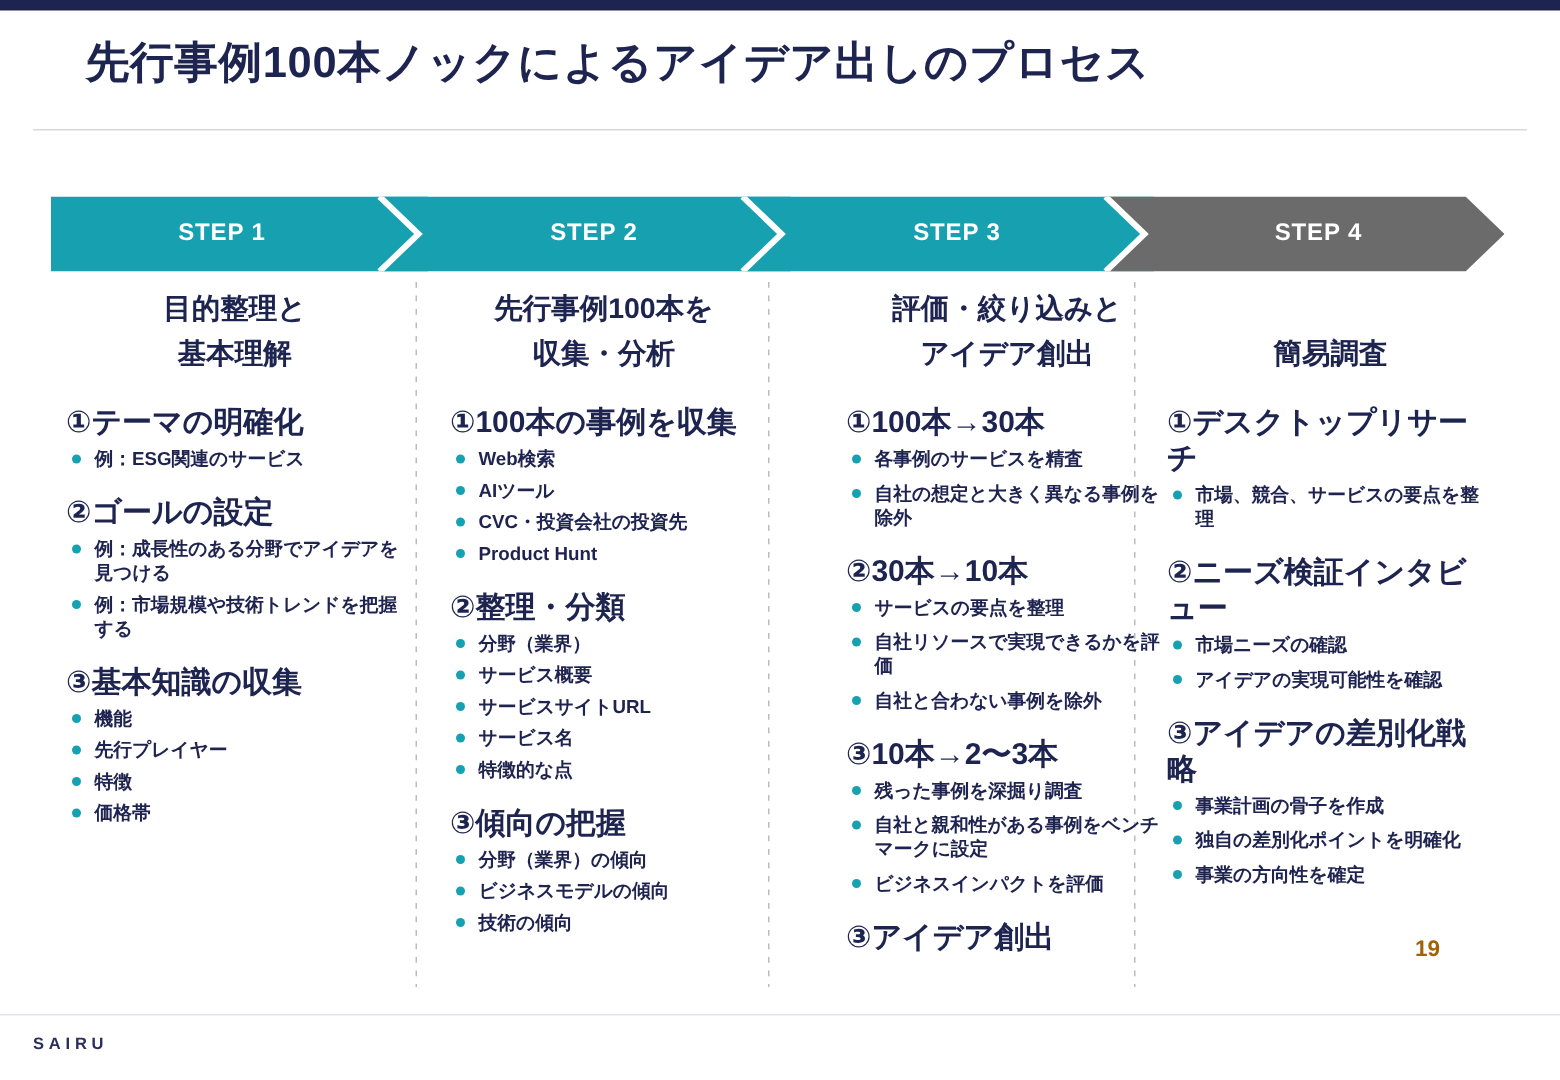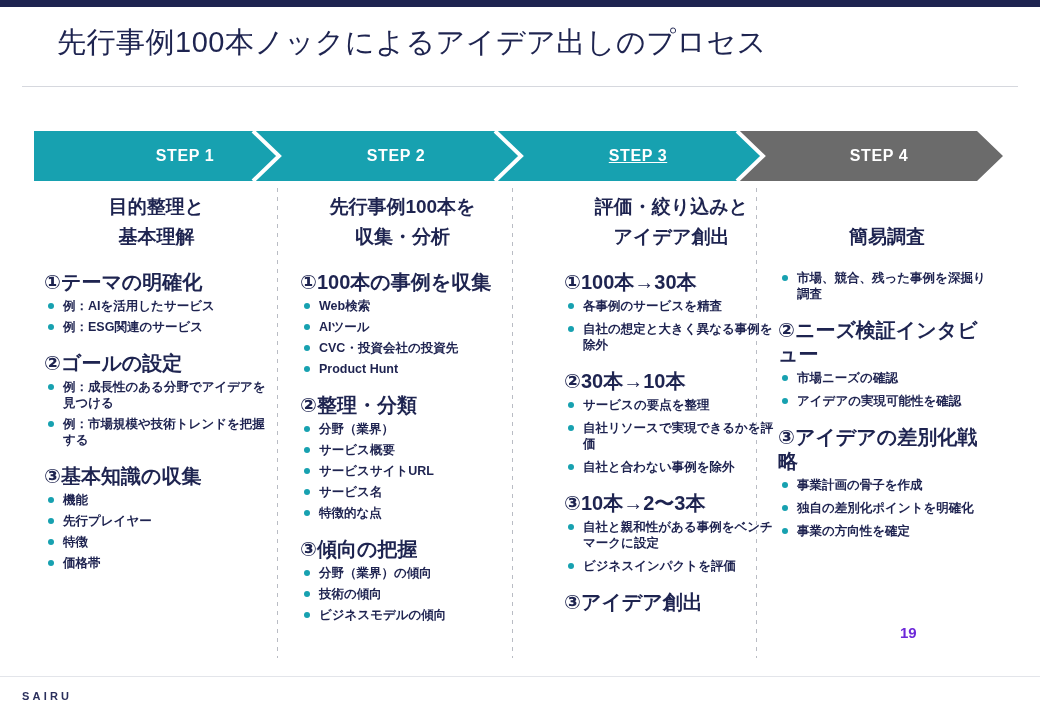--- a/index.html
+++ b/index.html
@@ -4,36 +4,36 @@
 <style>
   html,body{margin:0;padding:0;}
   body{
     width:1040px;height:720px;background:#ffffff;
     font-family:"Liberation Sans","DejaVu Sans",sans-serif;
     color:#1f2350;overflow:hidden;position:relative;
   }
   .topbar{position:absolute;left:0;top:0;width:1040px;height:7px;background:#1e2450;}
   .title{
     position:absolute;left:0;top:18px;width:824px;height:48px;
-    text-align:center;font-size:29px;font-weight:normal;color:#1e2450;
+    text-align:center;font-size:29px;font-weight:bold;color:#1e2450;
     letter-spacing:.5px;line-height:48px;white-space:nowrap;
   }
   .title-rule{position:absolute;left:22px;top:86px;width:996px;height:1px;background:#d6d8de;}
 
   
   .banner{position:absolute;left:34px;top:131px;width:969px;height:50px;}
   .banner svg{display:block;}
   .step-label{
     position:absolute;top:131px;height:50px;line-height:50px;
     color:#ffffff;font-size:16px;font-weight:bold;text-align:center;
     letter-spacing:.6px;white-space:nowrap;
   }
-  .sl1{left:34px;width:228px;margin-left:37px;}
+  .sl1{left:34px;width:228px;}
   .sl2{left:282px;width:228px;}
-  .sl3{left:524px;width:228px;text-decoration:underline;}
+  .sl3{left:524px;width:228px;}
   .sl4{left:765px;width:228px;}
 
   
   .divider{position:absolute;top:188px;width:1px;height:470px;
     background-image:linear-gradient(to bottom,#b9bcc4 0 4px,rgba(0,0,0,0) 4px 9px);
     background-size:1px 9px;background-repeat:repeat-y;}
   .d1{left:277px;} .d2{left:512px;} .d3{left:756px;}
 
   
   .col{position:absolute;top:192px;}
@@ -56,22 +56,22 @@
     font-size:12.5px;font-weight:bold;line-height:16px;color:#1e2350;
   }
   ul.bl li::before{
     content:"";position:absolute;left:4px;top:5px;width:6px;height:6px;
     border-radius:50%;background:#17a1b0;
   }
   .c4 ul.bl li{margin-bottom:7px;}
   .c3 ul.bl li{margin-bottom:7px;}
 
   .pagenum{
-    position:absolute;left:900px;top:624px;width:60px;text-align:left;
-    font-size:15px;font-weight:bold;color:#6d28d9;
+    position:absolute;left:900px;top:624px;width:60px;text-align:right;
+    font-size:15px;font-weight:bold;color:#a16207;
   }
 
   
   .footer-rule{position:absolute;left:0;top:676px;width:1040px;height:1px;background:#e3e5ea;}
   .logo{
     position:absolute;left:22px;top:690px;font-size:11px;font-weight:bold;
     letter-spacing:3.2px;color:#2a2f5c;
   }
 </style>
 </head>
@@ -106,21 +106,20 @@
 
 <div class="col c1">
   <div class="col-head">
     <span>目的整理と</span><br>
     <span>基本理解</span>
   </div>
 
   <div class="grp">
     <div class="grp-title">①テーマの明確化</div>
     <ul class="bl">
-      <li>例：AIを活用したサービス</li>
       <li>例：ESG関連のサービス</li>
     </ul>
   </div>
 
   <div class="grp">
     <div class="grp-title">②ゴールの設定</div>
     <ul class="bl">
       <li>例：成長性のある分野でアイデアを見つける</li>
       <li>例：市場規模や技術トレンドを把握する</li>
     </ul>
@@ -161,22 +160,22 @@
       <li>サービスサイトURL</li>
       <li>サービス名</li>
       <li>特徴的な点</li>
     </ul>
   </div>
 
   <div class="grp">
     <div class="grp-title">③傾向の把握</div>
     <ul class="bl">
       <li>分野（業界）の傾向</li>
+      <li>ビジネスモデルの傾向</li>
       <li>技術の傾向</li>
-      <li>ビジネスモデルの傾向</li>
     </ul>
   </div>
 </div>
 
 <div class="col c3">
   <div class="col-head">
     <span>評価・絞り込みと</span><br>
     <span>アイデア創出</span>
   </div>
 
@@ -193,38 +192,40 @@
     <ul class="bl">
       <li>サービスの要点を整理</li>
       <li>自社リソースで実現できるかを評価</li>
       <li>自社と合わない事例を除外</li>
     </ul>
   </div>
 
   <div class="grp">
     <div class="grp-title">③10本→2〜3本</div>
     <ul class="bl">
+      <li>残った事例を深掘り調査</li>
       <li>自社と親和性がある事例をベンチマークに設定</li>
       <li>ビジネスインパクトを評価</li>
     </ul>
   </div>
 
   <div class="grp">
     <div class="grp-title">③アイデア創出</div>
   </div>
 </div>
 
 <div class="col c4">
   <div class="col-head single">
     <span>簡易調査</span>
   </div>
 
   <div class="grp">
-    <ul class="bl">
-      <li>市場、競合、残った事例を深掘り調査</li>
+    <div class="grp-title">①デスクトップリサーチ</div>
+    <ul class="bl">
+      <li>市場、競合、サービスの要点を整理</li>
     </ul>
   </div>
 
   <div class="grp">
     <div class="grp-title">②ニーズ検証インタビュー</div>
     <ul class="bl">
       <li>市場ニーズの確認</li>
       <li>アイデアの実現可能性を確認</li>
     </ul>
   </div>

